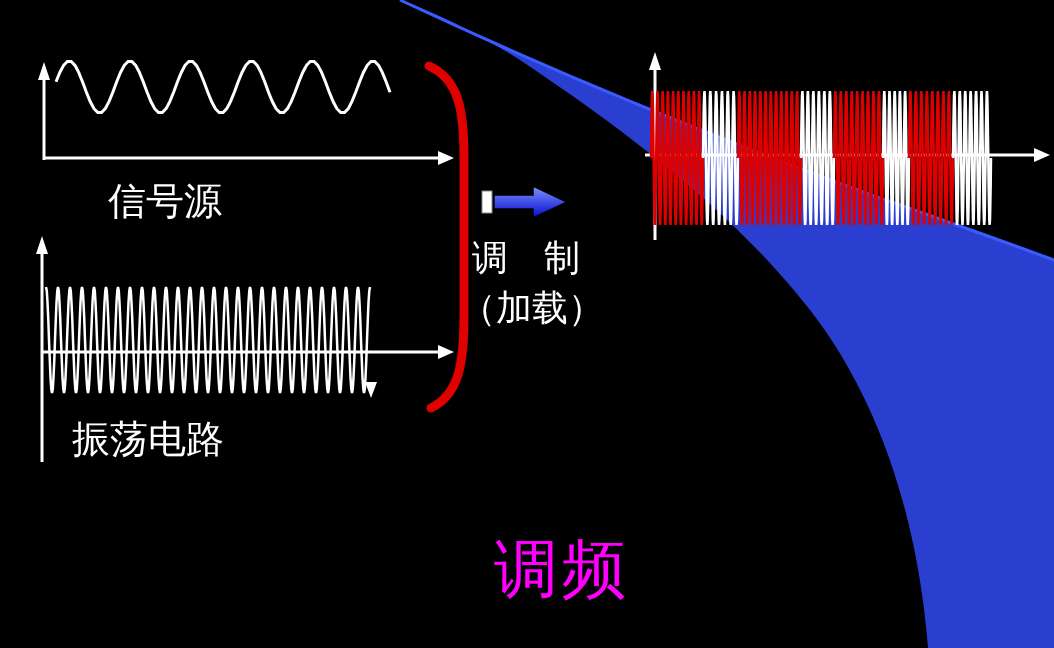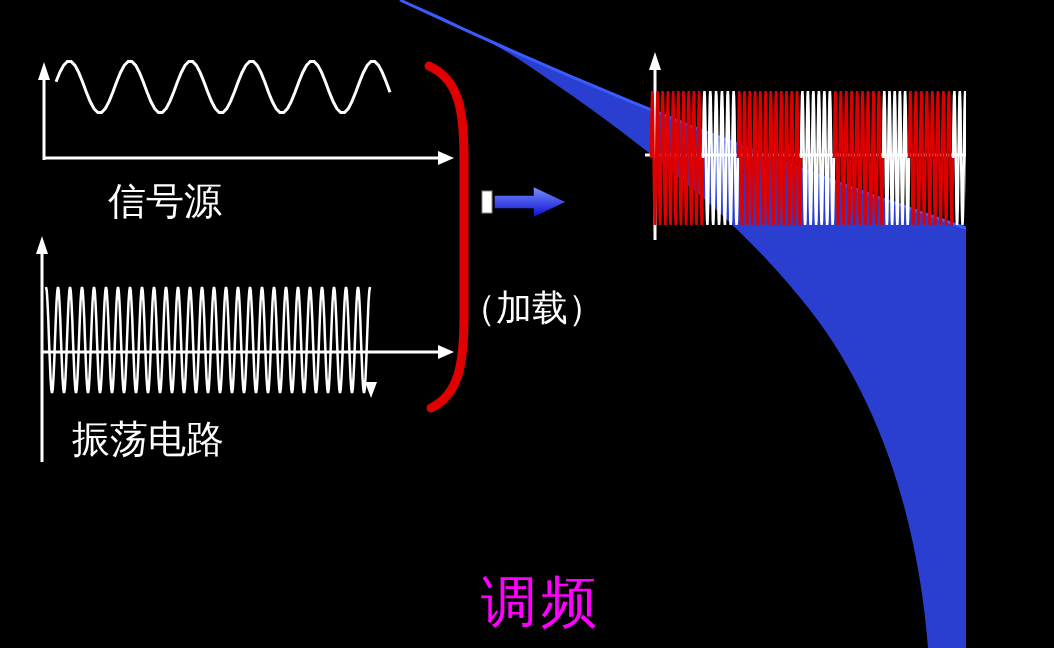--- a/index.html
+++ b/index.html
@@ -2,21 +2,21 @@
 <html><head>
 <meta charset="utf-8">
 <style>
   html, body {
     margin: 0;
     padding: 0;
     background: #000;
   }
   .slide {
     position: relative;
-    width: 966px;
+    width: 1054px;
     height: 648px;
     background: #000000;
     overflow: hidden;
     font-family: "Liberation Serif", "DejaVu Serif", serif;
   }
   .slide svg {
     position: absolute;
     left: 0;
     top: 0;
   }
@@ -26,27 +26,26 @@
     white-space: nowrap;
     line-height: 1;
     user-select: none;
   }
   .label-signal    { left: 108px; top: 182px; font-size: 38px; }
   .label-osc       { left: 72px;  top: 420px; font-size: 38px; text-align: center; }
   .label-mod       { left: 472px; top: 240px; font-size: 36px; }
   .label-load      { left: 460px; top: 290px; font-size: 36px; text-align: center; }
   .slide-title {
     position: absolute;
-    left: 481px;
+    left: 494px;
     top: 538px;
-    font-size: 56px;
+    font-size: 64px;
     letter-spacing: 4px;
     line-height: 1;
     user-select: none;
-    margin-top: 36px;
   }
 </style>
 </head>
 <body>
 
 <div class="slide">
 
   <svg width="1054" height="648" viewBox="0 0 1054 648">
     <path id="swoosh-fill" d="M 400,0
              C 560,75 720,140 880,198
@@ -99,16 +98,17 @@
         <path d="M801.0 158.0L801.3 132.4L801.7 110.6L802.0 96.1L802.4 91.0L802.7 96.1L803.1 110.6L803.4 132.4L803.8 158.0L804.1 183.6L804.4 205.4L804.8 219.9L805.1 225.0L805.5 219.9L805.8 205.4L806.2 183.6L806.5 158.0L806.8 132.4L807.2 110.6L807.5 96.1L807.9 91.0L808.2 96.1L808.6 110.6L808.9 132.4L809.3 158.0L809.6 183.6L809.9 205.4L810.3 219.9L810.6 225.0L811.0 219.9L811.3 205.4L811.7 183.6L812.0 158.0L812.3 132.4L812.7 110.6L813.0 96.1L813.4 91.0L813.7 96.1L814.1 110.6L814.4 132.4L814.8 158.0L815.1 183.6L815.4 205.4L815.8 219.9L816.1 225.0L816.5 219.9L816.8 205.4L817.2 183.6L817.5 158.0L817.8 132.4L818.2 110.6L818.5 96.1L818.9 91.0L819.2 96.1L819.6 110.6L819.9 132.4L820.3 158.0L820.6 183.6L820.9 205.4L821.3 219.9L821.6 225.0L822.0 219.9L822.3 205.4L822.7 183.6L823.0 158.0L823.3 132.4L823.7 110.6L824.0 96.1L824.4 91.0L824.7 96.1L825.1 110.6L825.4 132.4L825.8 158.0L826.1 183.6L826.4 205.4L826.8 219.9L827.1 225.0L827.5 219.9L827.8 205.4L828.2 183.6L828.5 158.0L828.8 132.4L829.2 110.6L829.5 96.1L829.9 91.0L830.2 96.1L830.6 110.6L830.9 132.4L831.3 158.0L831.6 183.6L831.9 205.4L832.3 219.9L832.6 225.0L833.0 219.9L833.3 205.4L833.7 183.6L834.0 158.0" stroke="#ffffff" fill="none" stroke-width="2.5"></path>
         <path d="M834.0 158.0L834.3 132.4L834.7 110.6L835.0 96.1L835.4 91.0L835.7 96.1L836.0 110.6L836.4 132.4L836.7 158.0L837.1 183.6L837.4 205.4L837.7 219.9L838.1 225.0L838.4 219.9L838.8 205.4L839.1 183.6L839.4 158.0L839.8 132.4L840.1 110.6L840.5 96.1L840.8 91.0L841.1 96.1L841.5 110.6L841.8 132.4L842.2 158.0L842.5 183.6L842.8 205.4L843.2 219.9L843.5 225.0L843.9 219.9L844.2 205.4L844.5 183.6L844.9 158.0L845.2 132.4L845.6 110.6L845.9 96.1L846.3 91.0L846.6 96.1L846.9 110.6L847.3 132.4L847.6 158.0L848.0 183.6L848.3 205.4L848.6 219.9L849.0 225.0L849.3 219.9L849.7 205.4L850.0 183.6L850.3 158.0L850.7 132.4L851.0 110.6L851.4 96.1L851.7 91.0L852.0 96.1L852.4 110.6L852.7 132.4L853.1 158.0L853.4 183.6L853.7 205.4L854.1 219.9L854.4 225.0L854.8 219.9L855.1 205.4L855.4 183.6L855.8 158.0L856.1 132.4L856.5 110.6L856.8 96.1L857.1 91.0L857.5 96.1L857.8 110.6L858.2 132.4L858.5 158.0L858.8 183.6L859.2 205.4L859.5 219.9L859.9 225.0L860.2 219.9L860.5 205.4L860.9 183.6L861.2 158.0L861.6 132.4L861.9 110.6L862.2 96.1L862.6 91.0L862.9 96.1L863.3 110.6L863.6 132.4L863.9 158.0L864.3 183.6L864.6 205.4L865.0 219.9L865.3 225.0L865.6 219.9L866.0 205.4L866.3 183.6L866.7 158.0L867.0 132.4L867.3 110.6L867.7 96.1L868.0 91.0L868.4 96.1L868.7 110.6L869.0 132.4L869.4 158.0L869.7 183.6L870.1 205.4L870.4 219.9L870.8 225.0L871.1 219.9L871.4 205.4L871.8 183.6L872.1 158.0L872.5 132.4L872.8 110.6L873.1 96.1L873.5 91.0L873.8 96.1L874.2 110.6L874.5 132.4L874.8 158.0L875.2 183.6L875.5 205.4L875.9 219.9L876.2 225.0L876.5 219.9L876.9 205.4L877.2 183.6L877.6 158.0L877.9 132.4L878.2 110.6L878.6 96.1L878.9 91.0L879.3 96.1L879.6 110.6L879.9 132.4L880.3 158.0L880.6 183.6L881.0 205.4L881.3 219.9L881.6 225.0L882.0 219.9L882.3 205.4L882.7 183.6L883.0 158.0" stroke="#dd0000" fill="none" stroke-width="2.5"></path>
         <path d="M883.0 158.0L883.3 132.4L883.6 110.6L884.0 96.1L884.3 91.0L884.6 96.1L885.0 110.6L885.3 132.4L885.6 158.0L885.9 183.6L886.3 205.4L886.6 219.9L886.9 225.0L887.2 219.9L887.5 205.4L887.9 183.6L888.2 158.0L888.5 132.4L888.9 110.6L889.2 96.1L889.5 91.0L889.8 96.1L890.1 110.6L890.5 132.4L890.8 158.0L891.1 183.6L891.5 205.4L891.8 219.9L892.1 225.0L892.4 219.9L892.8 205.4L893.1 183.6L893.4 158.0L893.7 132.4L894.0 110.6L894.4 96.1L894.7 91.0L895.0 96.1L895.4 110.6L895.7 132.4L896.0 158.0L896.3 183.6L896.6 205.4L897.0 219.9L897.3 225.0L897.6 219.9L898.0 205.4L898.3 183.6L898.6 158.0L898.9 132.4L899.3 110.6L899.6 96.1L899.9 91.0L900.2 96.1L900.5 110.6L900.9 132.4L901.2 158.0L901.5 183.6L901.9 205.4L902.2 219.9L902.5 225.0L902.8 219.9L903.1 205.4L903.5 183.6L903.8 158.0L904.1 132.4L904.5 110.6L904.8 96.1L905.1 91.0L905.4 96.1L905.8 110.6L906.1 132.4L906.4 158.0L906.7 183.6L907.0 205.4L907.4 219.9L907.7 225.0L908.0 219.9L908.4 205.4L908.7 183.6L909.0 158.0" stroke="#ffffff" fill="none" stroke-width="2.5"></path>
         <path d="M909.0 158.0L909.3 132.4L909.7 110.6L910.0 96.1L910.4 91.0L910.7 96.1L911.1 110.6L911.4 132.4L911.8 158.0L912.1 183.6L912.4 205.4L912.8 219.9L913.1 225.0L913.5 219.9L913.8 205.4L914.2 183.6L914.5 158.0L914.8 132.4L915.2 110.6L915.5 96.1L915.9 91.0L916.2 96.1L916.6 110.6L916.9 132.4L917.3 158.0L917.6 183.6L917.9 205.4L918.3 219.9L918.6 225.0L919.0 219.9L919.3 205.4L919.7 183.6L920.0 158.0L920.3 132.4L920.7 110.6L921.0 96.1L921.4 91.0L921.7 96.1L922.1 110.6L922.4 132.4L922.8 158.0L923.1 183.6L923.4 205.4L923.8 219.9L924.1 225.0L924.5 219.9L924.8 205.4L925.2 183.6L925.5 158.0L925.8 132.4L926.2 110.6L926.5 96.1L926.9 91.0L927.2 96.1L927.6 110.6L927.9 132.4L928.3 158.0L928.6 183.6L928.9 205.4L929.3 219.9L929.6 225.0L930.0 219.9L930.3 205.4L930.7 183.6L931.0 158.0L931.3 132.4L931.7 110.6L932.0 96.1L932.4 91.0L932.7 96.1L933.1 110.6L933.4 132.4L933.8 158.0L934.1 183.6L934.4 205.4L934.8 219.9L935.1 225.0L935.5 219.9L935.8 205.4L936.2 183.6L936.5 158.0L936.8 132.4L937.2 110.6L937.5 96.1L937.9 91.0L938.2 96.1L938.6 110.6L938.9 132.4L939.3 158.0L939.6 183.6L939.9 205.4L940.3 219.9L940.6 225.0L941.0 219.9L941.3 205.4L941.7 183.6L942.0 158.0L942.3 132.4L942.7 110.6L943.0 96.1L943.4 91.0L943.7 96.1L944.1 110.6L944.4 132.4L944.8 158.0L945.1 183.6L945.4 205.4L945.8 219.9L946.1 225.0L946.5 219.9L946.8 205.4L947.2 183.6L947.5 158.0L947.8 132.4L948.2 110.6L948.5 96.1L948.9 91.0L949.2 96.1L949.6 110.6L949.9 132.4L950.3 158.0L950.6 183.6L950.9 205.4L951.3 219.9L951.6 225.0L952.0 219.9L952.3 205.4L952.7 183.6L953.0 158.0" stroke="#dd0000" fill="none" stroke-width="2.5"></path>
         <path d="M953.0 158.0L953.3 132.4L953.7 110.6L954.0 96.1L954.4 91.0L954.7 96.1L955.0 110.6L955.4 132.4L955.7 158.0L956.1 183.6L956.4 205.4L956.7 219.9L957.1 225.0L957.4 219.9L957.8 205.4L958.1 183.6L958.4 158.0L958.8 132.4L959.1 110.6L959.4 96.1L959.8 91.0L960.1 96.1L960.5 110.6L960.8 132.4L961.1 158.0L961.5 183.6L961.8 205.4L962.2 219.9L962.5 225.0L962.8 219.9L963.2 205.4L963.5 183.6L963.9 158.0L964.2 132.4L964.5 110.6L964.9 96.1L965.2 91.0L965.6 96.1L965.9 110.6L966.2 132.4L966.6 158.0L966.9 183.6L967.3 205.4L967.6 219.9L967.9 225.0L968.3 219.9L968.6 205.4L968.9 183.6L969.3 158.0L969.6 132.4L970.0 110.6L970.3 96.1L970.6 91.0L971.0 96.1L971.3 110.6L971.7 132.4L972.0 158.0L972.3 183.6L972.7 205.4L973.0 219.9L973.4 225.0L973.7 219.9L974.0 205.4L974.4 183.6L974.7 158.0L975.1 132.4L975.4 110.6L975.7 96.1L976.1 91.0L976.4 96.1L976.8 110.6L977.1 132.4L977.4 158.0L977.8 183.6L978.1 205.4L978.4 219.9L978.8 225.0L979.1 219.9L979.5 205.4L979.8 183.6L980.1 158.0L980.5 132.4L980.8 110.6L981.2 96.1L981.5 91.0L981.8 96.1L982.2 110.6L982.5 132.4L982.9 158.0L983.2 183.6L983.5 205.4L983.9 219.9L984.2 225.0L984.6 219.9L984.9 205.4L985.2 183.6L985.6 158.0L985.9 132.4L986.3 110.6L986.6 96.1L986.9 91.0L987.3 96.1L987.6 110.6L987.9 132.4L988.3 158.0L988.6 183.6L989.0 205.4L989.3 219.9L989.6 225.0L990.0 219.9L990.3 205.4L990.7 183.6L991.0 158.0" stroke="#ffffff" fill="none" stroke-width="2.5"></path>
       </g>
   </svg>
 
   <div class="label label-signal">信号源</div>
   <div class="label label-osc">振荡电路</div>
+  <div class="label label-mod">调　制</div>
   <div class="label label-load">（加载）</div>
   <div class="slide-title" id="slide-title" style="color: rgb(255, 0, 255);">调频</div>
 
 </div>
 
 </body></html>

